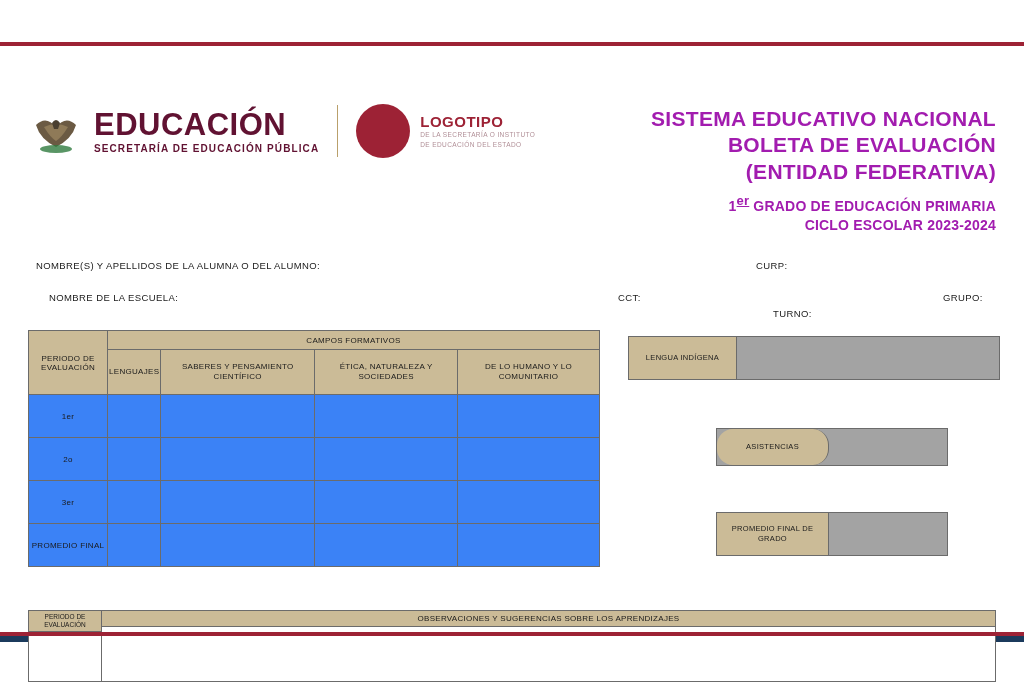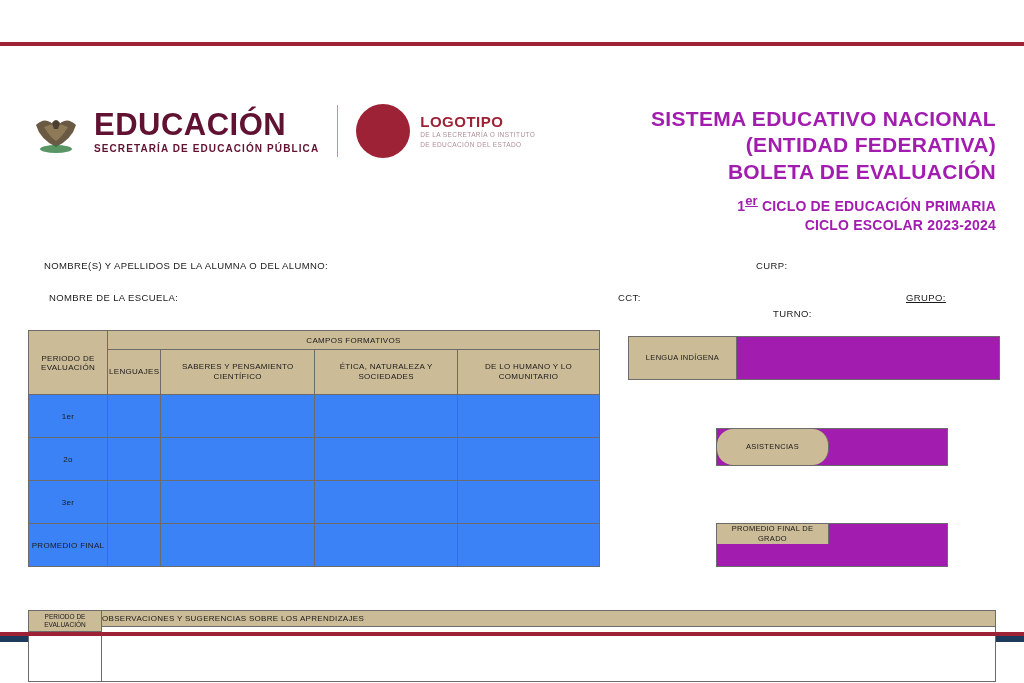--- a/index.html
+++ b/index.html
@@ -112,60 +112,60 @@
   .col-head{height:40px;line-height:1.25;}
   .per-col{width:76px;}
   .row-cell{height:38px;background:#3b82f6;}
   .periodo-lbl{font-size:8.5px;}
 
   
   .rbox{
     position:absolute;
     display:flex;
     border:1px solid #6b6b6b;
-    background:#a21caf;
+    background:#a3a3a3;
   }
   .rbox .cap{
     background:#cbbb97;
     font-size:7.5px;
     color:#1a1a1a;
     display:flex;align-items:center;justify-content:center;
     text-align:center;
     line-height:1.3;
     letter-spacing:.3px;
     border-right:1px solid #6b6b6b;
     box-sizing:border-box;
   }
   .rbox .val{flex:1;}
 
   #lengua{left:600px;top:6px;width:370px;height:42px;}
   #lengua .cap{width:108px;}
   #asist{left:688px;top:98px;width:230px;height:36px;}
   #asist .cap{width:112px;border-radius:16px;}
-  #prom{left:688px;top:193px;width:230px;height:42px;flex-direction:column;}
+  #prom{left:688px;top:182px;width:230px;height:42px;}
   #prom .cap{width:112px;}
 
   
   .obs{
     position:absolute;left:0;top:506px;width:968px;height:72px;
     border:1px solid #6b6b6b;box-sizing:border-box;display:flex;
   }
   .obs-left{
     width:72px;border-right:1px solid #6b6b6b;
     display:flex;flex-direction:column;
   }
   .obs-left .cap{
     background:#cbbb97;font-size:6.5px;line-height:1.25;
     text-align:center;padding:2px 1px;border-bottom:1px solid #6b6b6b;
     color:#1a1a1a;
   }
   .obs-left .blank{flex:1;background:#fff;}
   .obs-right{flex:1;display:flex;flex-direction:column;}
   .obs-right .cap{
-    background:#cbbb97;font-size:8px;
+    background:#cbbb97;font-size:8px;text-align:center;
     padding:3px 0;border-bottom:1px solid #6b6b6b;color:#1a1a1a;
     letter-spacing:.3px;
   }
   .obs-right .blank{flex:1;background:#fff;}
 </style>
 </head>
 <body>
 
 <div class="page">
   <div class="sheet">
@@ -193,39 +193,39 @@
           <div class="logo-circle"></div>
           <div class="logo-txt">
             <div class="logo-title">LOGOTIPO</div>
             <div class="logo-line">DE LA SECRETARÍA O INSTITUTO</div>
             <div class="logo-line">DE EDUCACIÓN DEL ESTADO</div>
           </div>
         </div>
 
         <div class="title-block">
           <div class="t1">SISTEMA EDUCATIVO NACIONAL</div>
+          <div class="t1">BOLETA DE EVALUACIÓN</div>
           <div class="t1">(ENTIDAD FEDERATIVA)</div>
-          <div class="t1">BOLETA DE EVALUACIÓN</div>
           <div class="t2">
-            <span>1</span><span class="sup">er</span><span> CICLO DE EDUCACIÓN PRIMARIA</span>
+            <span>1</span><span class="sup">er</span><span> GRADO DE EDUCACIÓN PRIMARIA</span>
           </div>
           <div class="t3">CICLO ESCOLAR  2023-2024</div>
         </div>
       </div>
 
       <div class="idrow" style="margin-top:36px;">
-        <span class="lbl" style="left:16px;">NOMBRE(S) Y APELLIDOS DE LA ALUMNA O DEL ALUMNO:</span>
+        <span class="lbl" style="left:8px;">NOMBRE(S) Y APELLIDOS DE LA ALUMNA O DEL ALUMNO:</span>
         <span class="lbl" style="left:728px;">CURP:</span>
       </div>
 
       <div class="idrow" style="margin-top:6px;">
         <span class="lbl" style="left:0;margin-left:21px;">NOMBRE DE LA ESCUELA:</span>
         <span class="lbl" style="left:590px;text-align:center;">CCT:</span>
         <span class="lbl" style="left:745px;margin-top:16px;">TURNO:</span>
-        <span class="lbl" style="left:878px;text-decoration:underline;">GRUPO:</span>
+        <span class="lbl" style="left:915px;">GRUPO:</span>
       </div>
 
       <div class="body-area">
 
         <table class="grades">
           <tbody>
             <tr>
               <td class="hdr-beige per-col" rowspan="2">PERIODO DE EVALUACIÓN</td>
               <td class="hdr-beige campos" colspan="4">CAMPOS FORMATIVOS</td>
             </tr>

